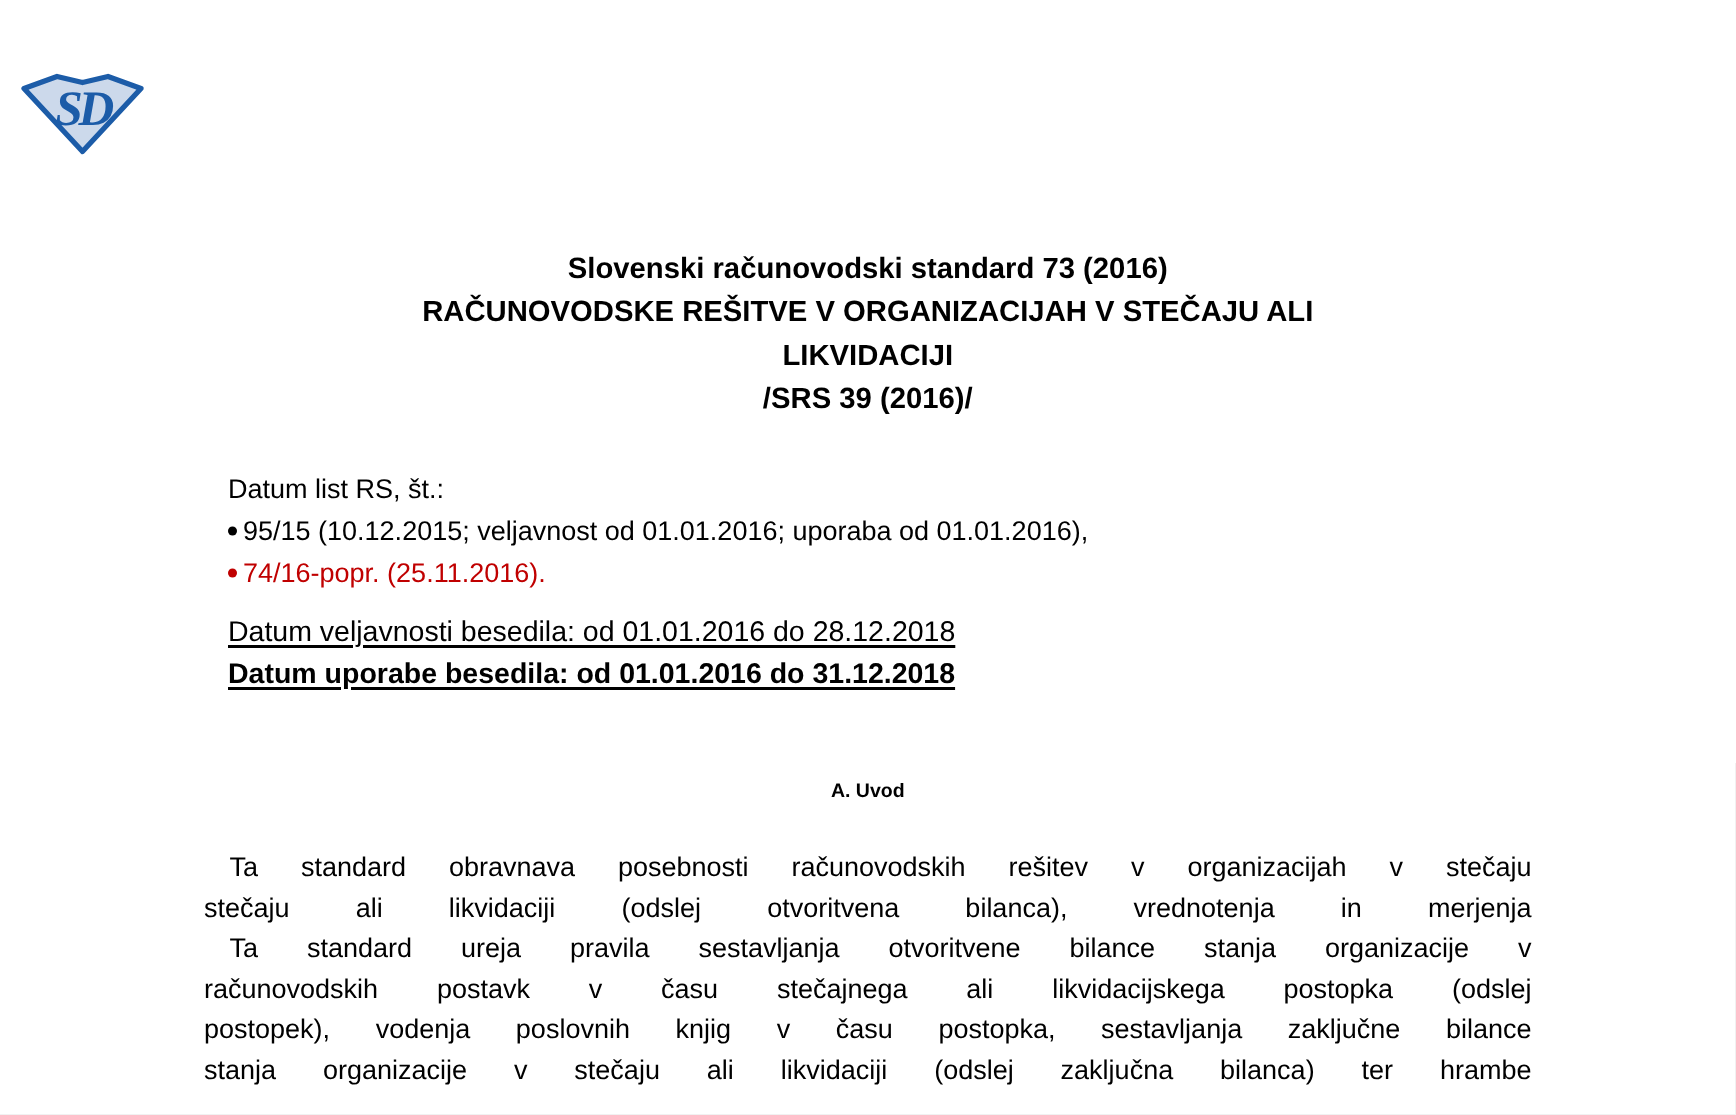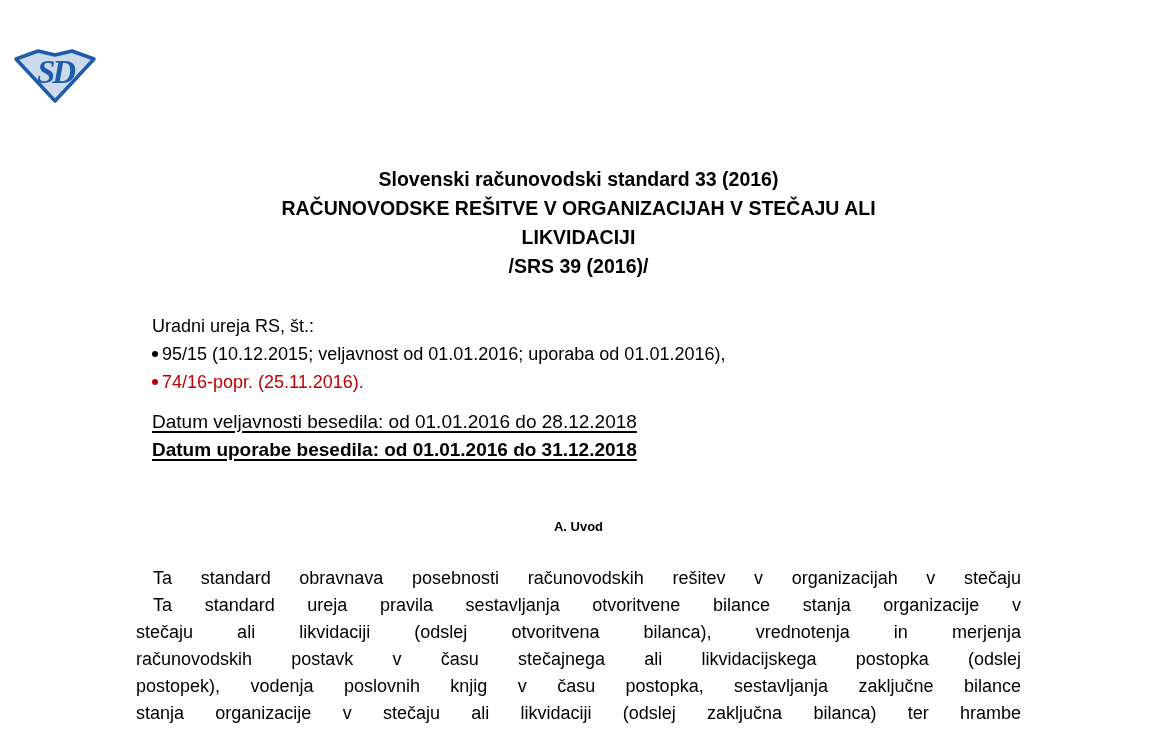--- a/index.html
+++ b/index.html
@@ -45,45 +45,45 @@
 <body>
 
 <div class="page">
 
   <svg class="logo" viewBox="0 0 84 58" aria-hidden="true">
     <path class="shield" d="M3 13 L25 5 L42 9 L59 5 L81 13 L42 55 Z"></path>
     <text class="logo-letters" x="42" y="37" text-anchor="middle">SD</text>
   </svg>
 
   <div class="title">
-    <div>Slovenski računovodski standard 33 (2016)</div>
+    <div>Slovenski računovodski standard 73 (2016)</div>
     <div>RAČUNOVODSKE REŠITVE V ORGANIZACIJAH V STEČAJU ALI</div>
     <div>LIKVIDACIJI</div>
     <div>/SRS 39 (2016)/</div>
   </div>
 
   <div class="gazette">
-    <div>Uradni ureja RS, št.:</div>
+    <div>Datum list RS, št.:</div>
     <div class="bullet-item">
       <span class="dot"></span><span>95/15 (10.12.2015; veljavnost od 01.01.2016; uporaba od 01.01.2016),</span>
     </div>
     <div class="bullet-item red-item">
       <span class="dot"></span><span>74/16-popr. (25.11.2016).</span>
     </div>
   </div>
 
   <div class="validity">
     <div class="vline">Datum veljavnosti besedila: od 01.01.2016 do 28.12.2018</div>
     <div class="vline bold">Datum uporabe besedila: od 01.01.2016 do 31.12.2018</div>
   </div>
 
   <div class="section-heading">A. Uvod</div>
 
   <div class="bodytext">
     <div class="jline indent">Ta standard obravnava posebnosti računovodskih rešitev v organizacijah v stečaju</div>
+    <div class="jline">stečaju ali likvidaciji (odslej otvoritvena bilanca), vrednotenja in merjenja</div>
     <div class="jline indent">Ta standard ureja pravila sestavljanja otvoritvene bilance stanja organizacije v</div>
-    <div class="jline">stečaju ali likvidaciji (odslej otvoritvena bilanca), vrednotenja in merjenja</div>
     <div class="jline">računovodskih postavk v času stečajnega ali likvidacijskega postopka (odslej</div>
     <div class="jline">postopek), vodenja poslovnih knjig v času postopka, sestavljanja zaključne bilance</div>
     <div class="jline">stanja organizacije v stečaju ali likvidaciji (odslej zaključna bilanca) ter hrambe</div>
   </div>
 
 </div>
 
 </body></html>

